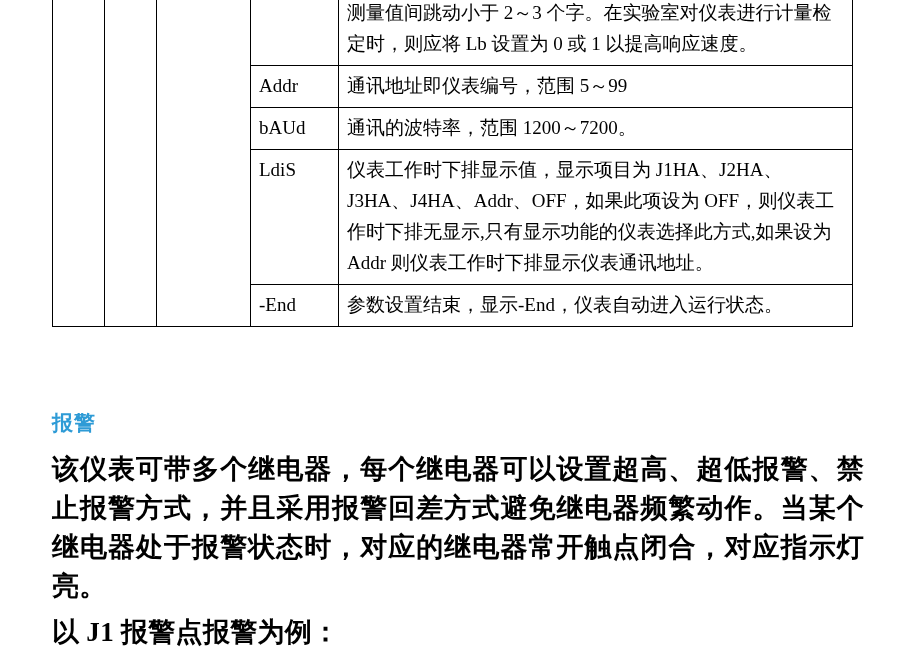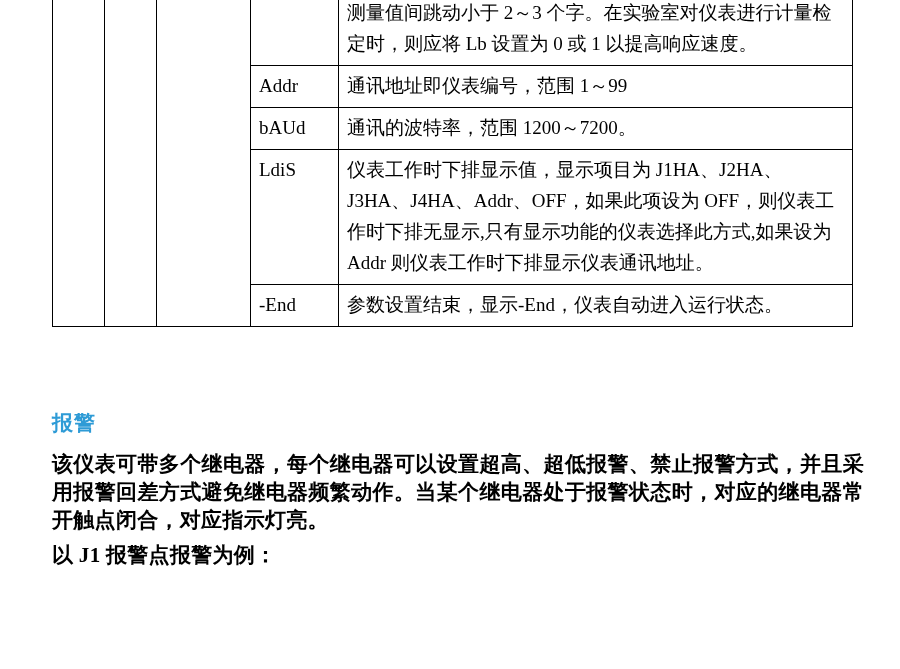--- a/index.html
+++ b/index.html
@@ -63,23 +63,23 @@
     font-weight: bold;
     color: #2e9bd6;
     letter-spacing: 1px;
     text-align: right;
   }
   .body-block {
     position: absolute;
     left: 52px;
     top: 450px;
     width: 812px;
-    font-size: 21px;
+    font-size: 27px;
     font-weight: bold;
-    line-height: 28px;
+    line-height: 39px;
     text-align: justify;
     letter-spacing: 0.3px;
   }
   .body-block p {
     margin: 0;
   }
   .body-block p + p {
     margin-top: 7px;
   }
 </style>
@@ -99,21 +99,21 @@
     <tbody>
       <tr>
         <td class="blank-cell" rowspan="5"></td>
         <td class="blank-cell" rowspan="5"></td>
         <td class="blank-cell" rowspan="5"></td>
         <td class="cell-code"></td>
         <td class="cell-desc">测量值间跳动小于 2～3 个字。在实验室对仪表进行计量检定时，则应将 Lb 设置为 0 或 1 以提高响应速度。</td>
       </tr>
       <tr>
         <td class="cell-code">Addr</td>
-        <td class="cell-desc">通讯地址即仪表编号，范围 1～99</td>
+        <td class="cell-desc">通讯地址即仪表编号，范围 5～99</td>
       </tr>
       <tr>
         <td class="cell-code">bAUd</td>
         <td class="cell-desc">通讯的波特率，范围 1200～7200。</td>
       </tr>
       <tr>
         <td class="cell-code">LdiS</td>
         <td class="cell-desc">仪表工作时下排显示值，显示项目为 J1HA、J2HA、J3HA、J4HA、Addr、OFF，如果此项设为 OFF，则仪表工作时下排无显示,只有显示功能的仪表选择此方式,如果设为 Addr 则仪表工作时下排显示仪表通讯地址。</td>
       </tr>
       <tr>

